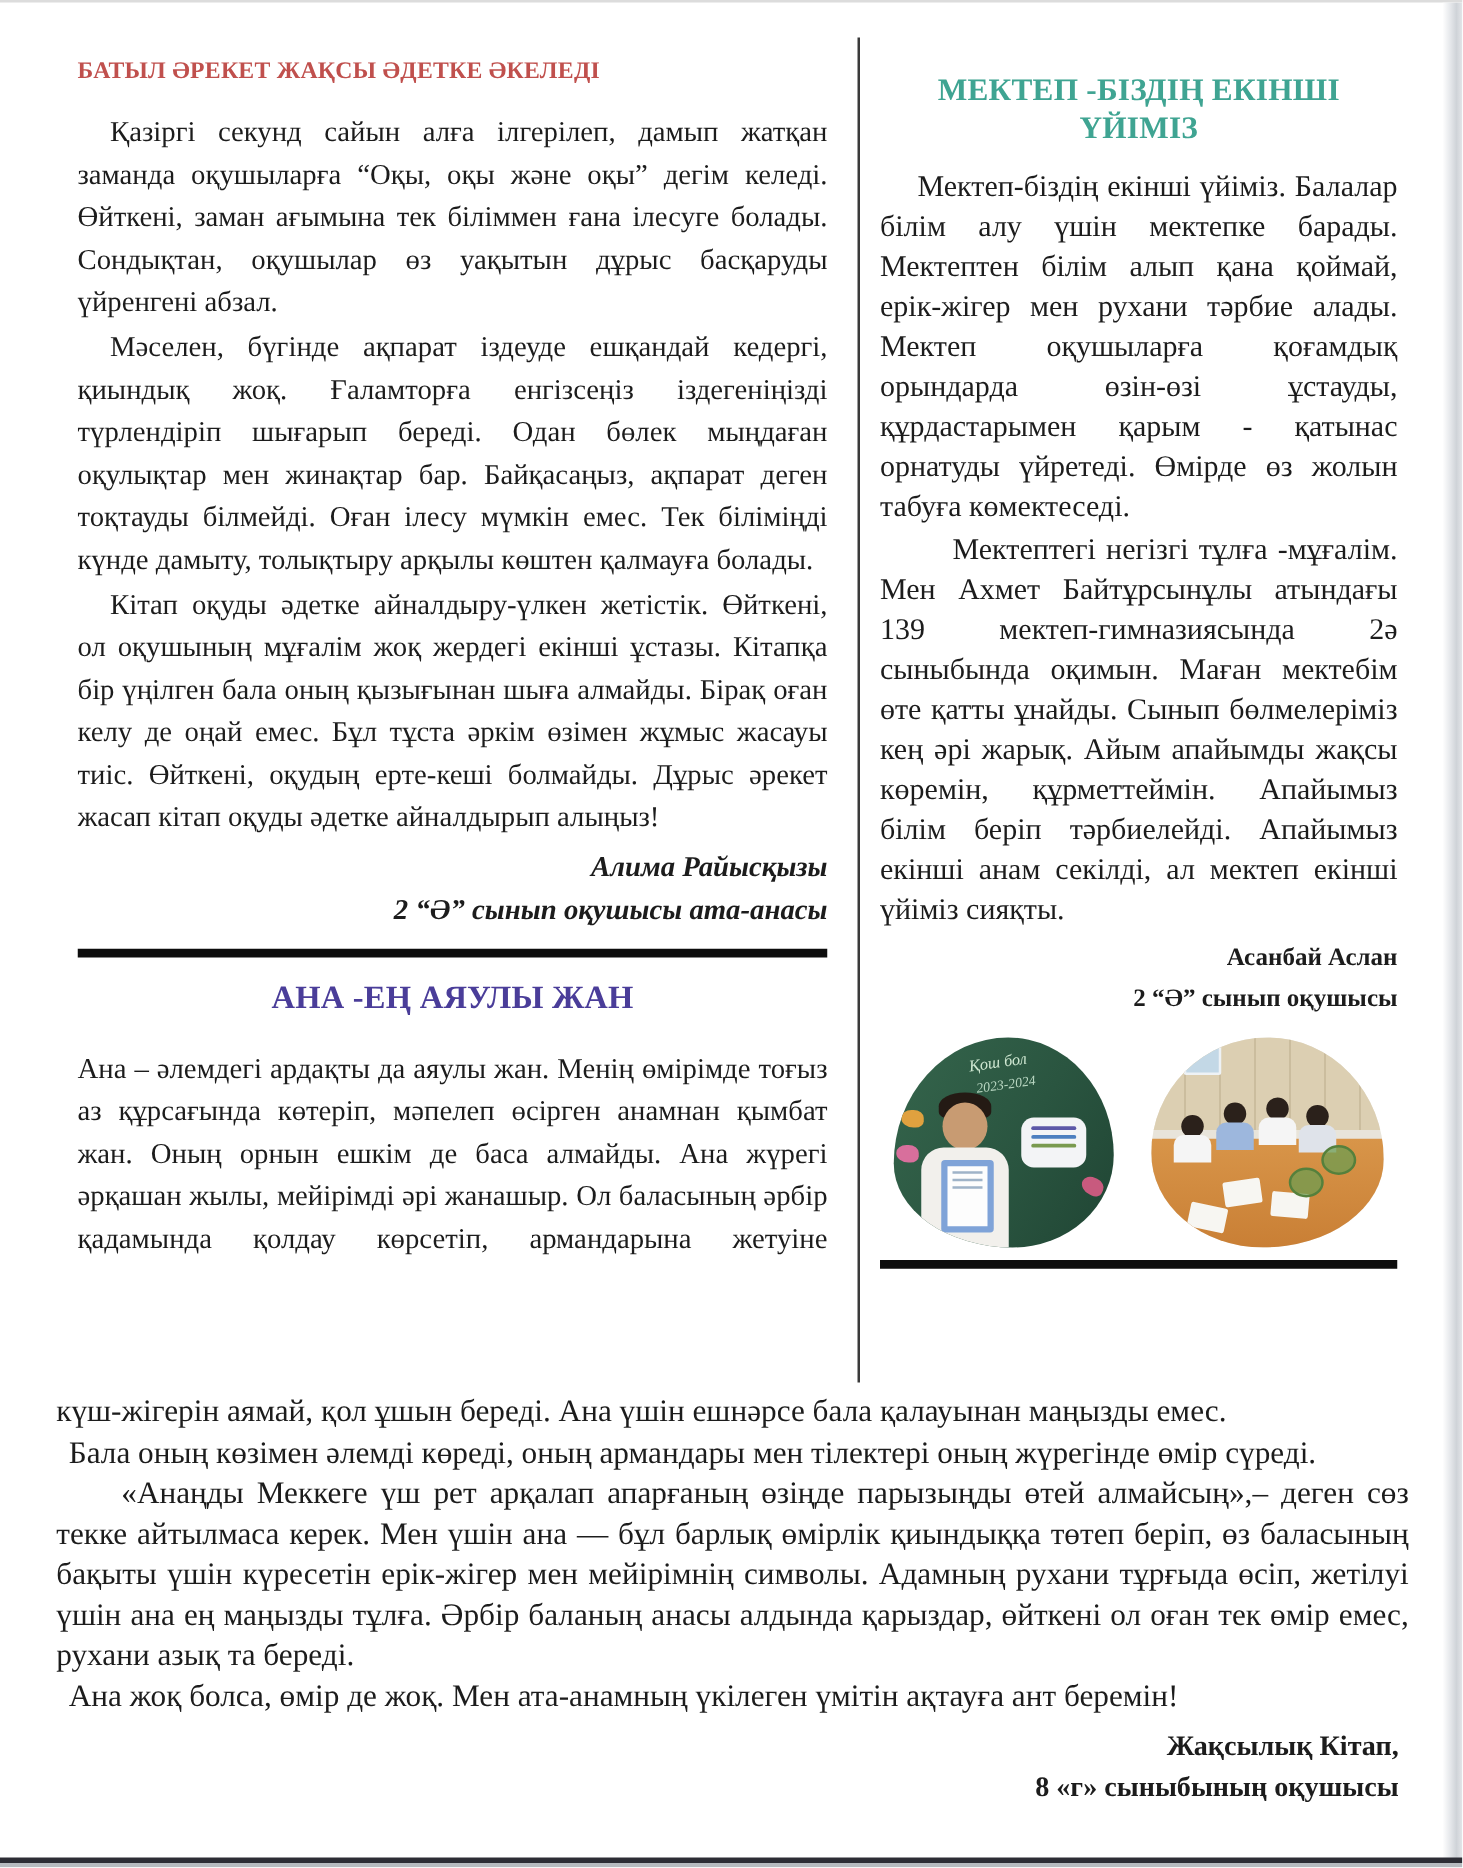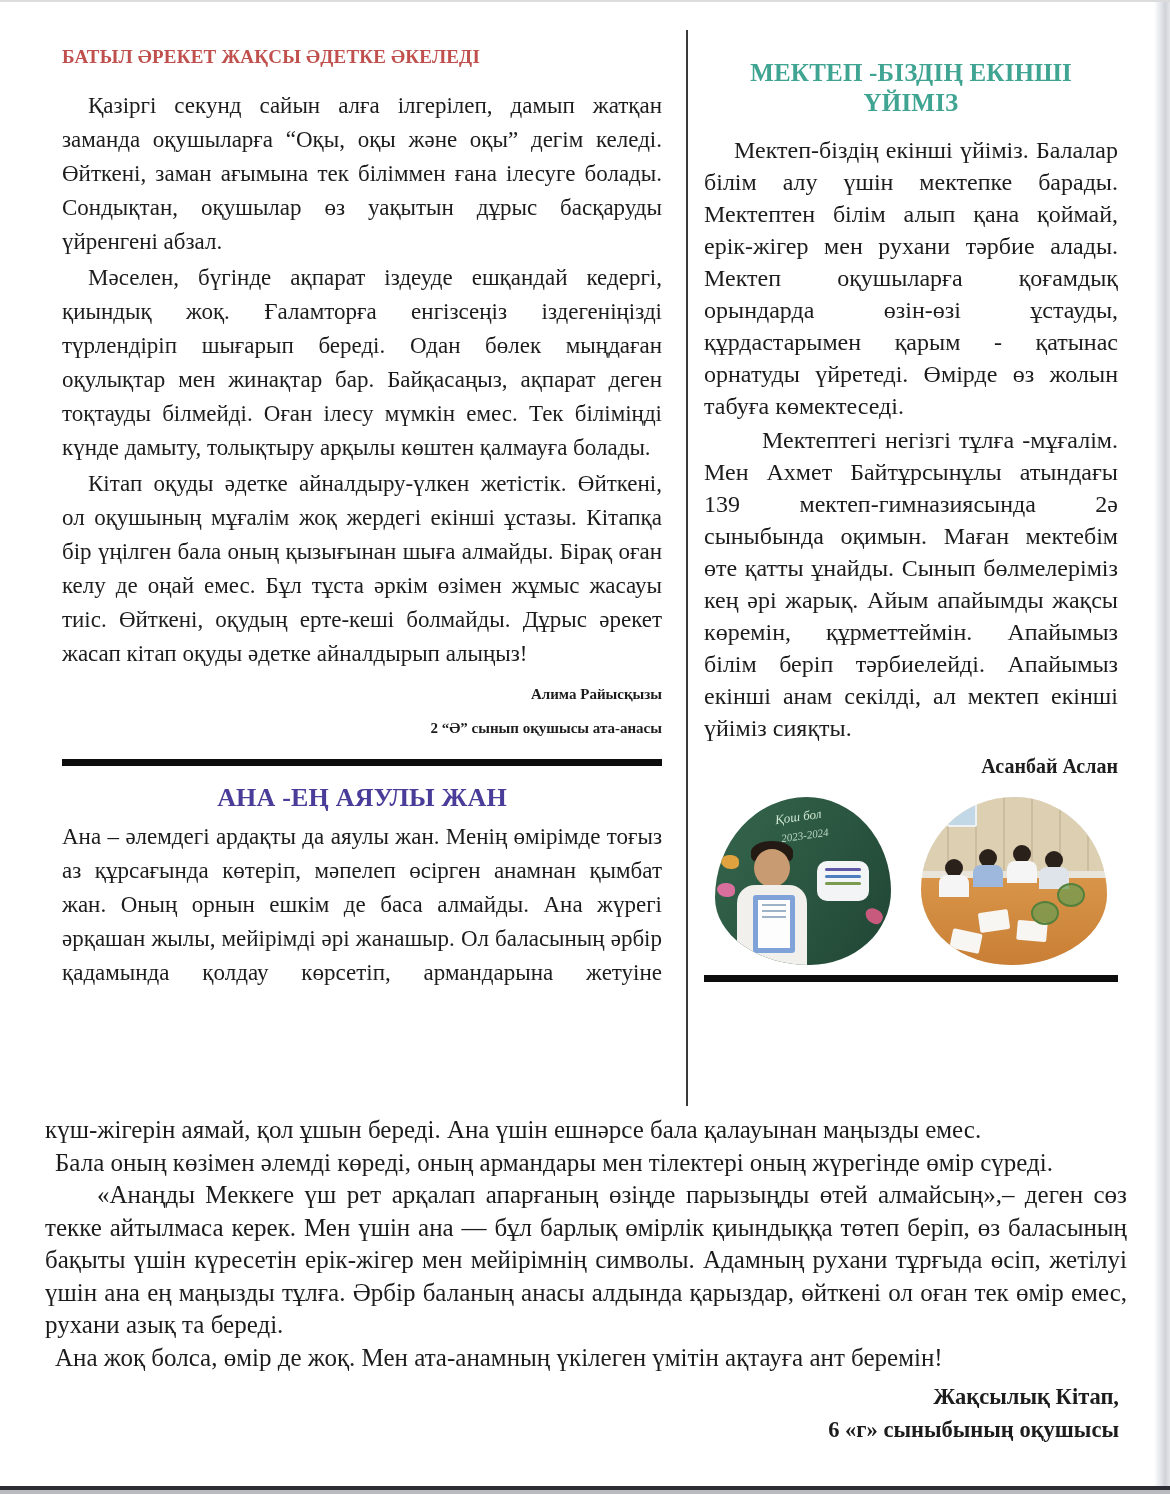--- a/index.html
+++ b/index.html
@@ -42,40 +42,40 @@
   .h-red {
     color:#c0504d; font-size:19px; line-height:33px;
     text-align:left; margin-bottom:16px; letter-spacing:.2px;
   }
   .h-teal {
     color:#3fa492; font-size:25px; line-height:30px;
     text-align:center; margin-bottom:16px; letter-spacing:.2px;
   }
   .h-purple {
     color:#4a3d99; font-size:26px; line-height:32px;
-    text-align:center; margin:16px 0 6px 0; letter-spacing:.2px;
+    text-align:center; margin:16px 0 24px 0; letter-spacing:.2px;
   }
 
   .col-left p {
     font-size:23px; line-height:34px; text-align:justify;
     margin-bottom:2px;
   }
   .col-left p.ind { text-indent:26px; }
   .col-left p.stretch-last { text-align-last:justify; }
 
   .col-right p {
     font-size:24px; line-height:32px; text-align:justify;
     margin-bottom:2px;
   }
   .col-right p.ind  { text-indent:30px; }
   .col-right p.ind2 { text-indent:58px; }
 
   .sig { text-align:right; font-weight:bold; margin:6px 0 10px 0; }
   .sig .l1, .sig .l2 { display:block; }
-  .col-left .sig { font-size:15px; line-height:34px; }
+  .col-left .sig { font-style:italic; font-size:23px; line-height:34px; }
   .col-right .sig { font-size:20px; line-height:33px; }
 
   .bar {
     height:7px; background:#0d0d0d; margin:14px 0 2px 0;
   }
   .col-right .bar { margin-top:10px; }
 
   
   .photos {
     display:flex; justify-content:center; gap:30px; margin-top:14px;
@@ -216,20 +216,21 @@
     </div>
 
     <div class="v-divider"></div>
 
     <div class="col-right">
       <h2 class="h-teal">МЕКТЕП -БІЗДІҢ ЕКІНШІ ҮЙІМІЗ</h2>
       <p class="ind">Мектеп-біздің екінші үйіміз. Балалар білім алу үшін мектепке барады. Мектептен білім алып қана қоймай, ерік-жігер мен рухани тәрбие алады. Мектеп оқушыларға қоғамдық орындарда өзін-өзі ұстауды, құрдастарымен қарым - қатынас орнатуды үйретеді. Өмірде өз жолын табуға көмектеседі.</p>
       <p class="ind2">Мектептегі негізгі тұлға -мұғалім. Мен Ахмет Байтұрсынұлы атындағы 139 мектеп-гимназиясында 2ә сыныбында оқимын. Маған мектебім өте қатты ұнайды. Сынып бөлмелеріміз кең әрі жарық. Айым апайымды жақсы көремін, құрметтеймін. Апайымыз білім беріп тәрбиелейді. Апайымыз екінші анам секілді, ал мектеп екінші үйіміз сияқты.</p>
       <div class="sig">
         <span class="l1">Асанбай Аслан</span>
+        <span class="l2">2 “Ә” сынып оқушысы</span>
       </div>
 
       <div class="photos">
         <div class="blob photo1">
           <div class="chalk1">Қош бол</div>
           <div class="chalk2">2023-2024</div>
           <div class="poster">
               <i></i>
               <i></i>
               <i></i>
@@ -279,20 +280,20 @@
 
   </div>
 
   <div class="fullwidth">
     <p>күш-жігерін аямай, қол ұшын береді. Ана үшін ешнәрсе бала қалауынан маңызды емес.</p>
     <p class="ind-sm">Бала оның көзімен әлемді көреді, оның армандары мен тілектері оның жүрегінде өмір сүреді.</p>
     <p class="ind-lg">«Анаңды Меккеге үш рет арқалап апарғаның өзіңде парызыңды өтей алмайсың»,– деген сөз текке айтылмаса керек. Мен үшін ана — бұл барлық өмірлік қиындыққа төтеп беріп, өз баласының бақыты үшін күресетін ерік-жігер мен мейірімнің символы. Адамның рухани тұрғыда өсіп, жетілуі үшін ана ең маңызды тұлға. Әрбір баланың анасы алдында қарыздар, өйткені ол оған тек өмір емес, рухани азық та береді.</p>
     <p class="ind-sm">Ана жоқ болса, өмір де жоқ. Мен ата-анамның үкілеген үмітін ақтауға ант беремін!</p>
     <div class="sig">
       <span class="l1">Жақсылық Кітап,</span>
-      <span class="l2">6 «г» сыныбының оқушысы</span>
+      <span class="l2">8 «г» сыныбының оқушысы</span>
     </div>
   </div>
 
   <div class="edge-right"></div>
   <div class="edge-bottom"></div>
 
 </div>
 
 </body></html>

